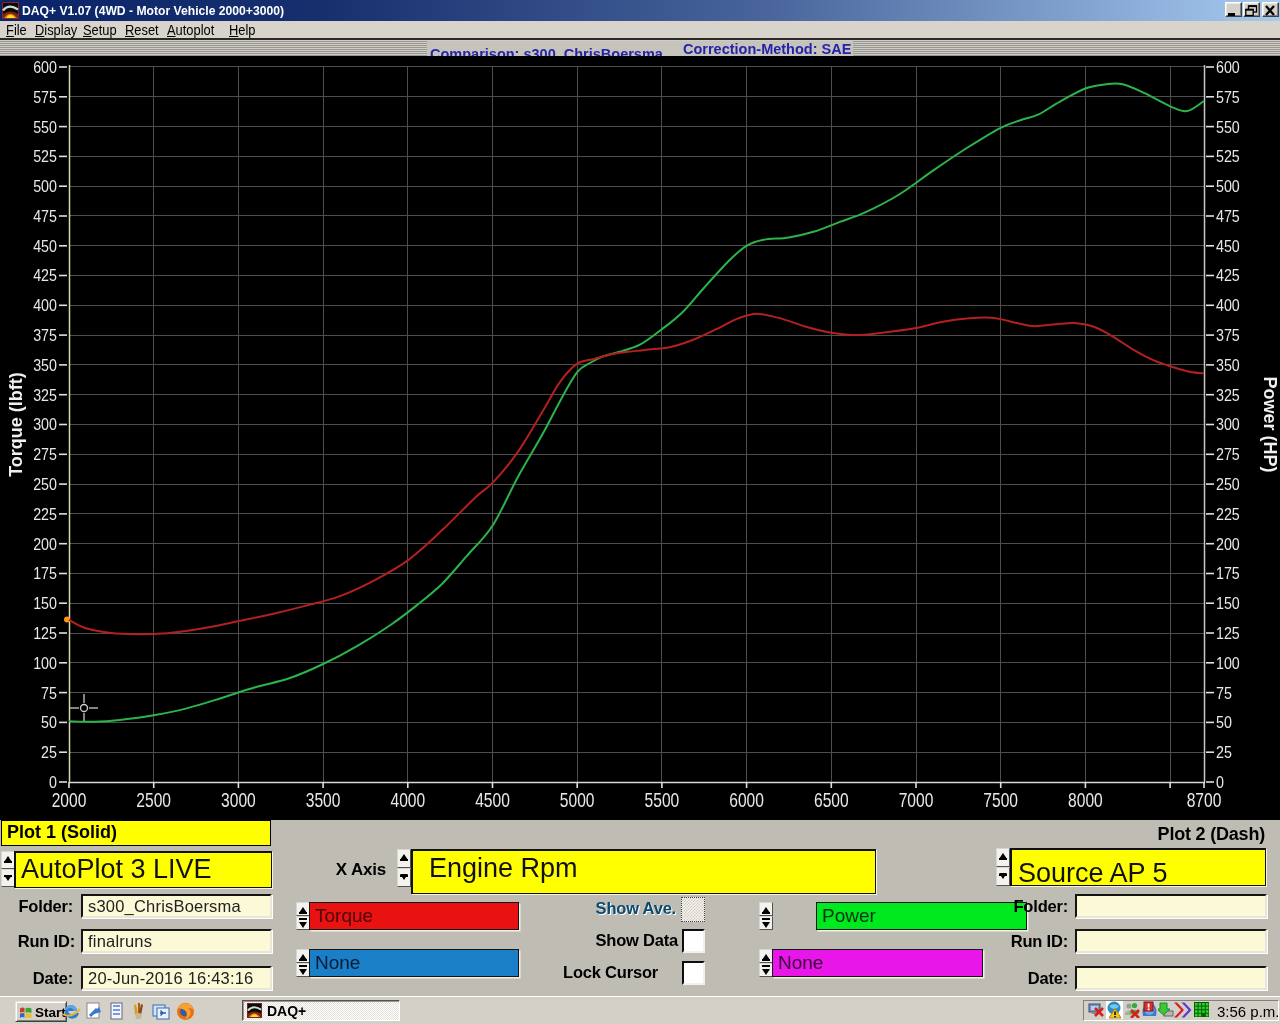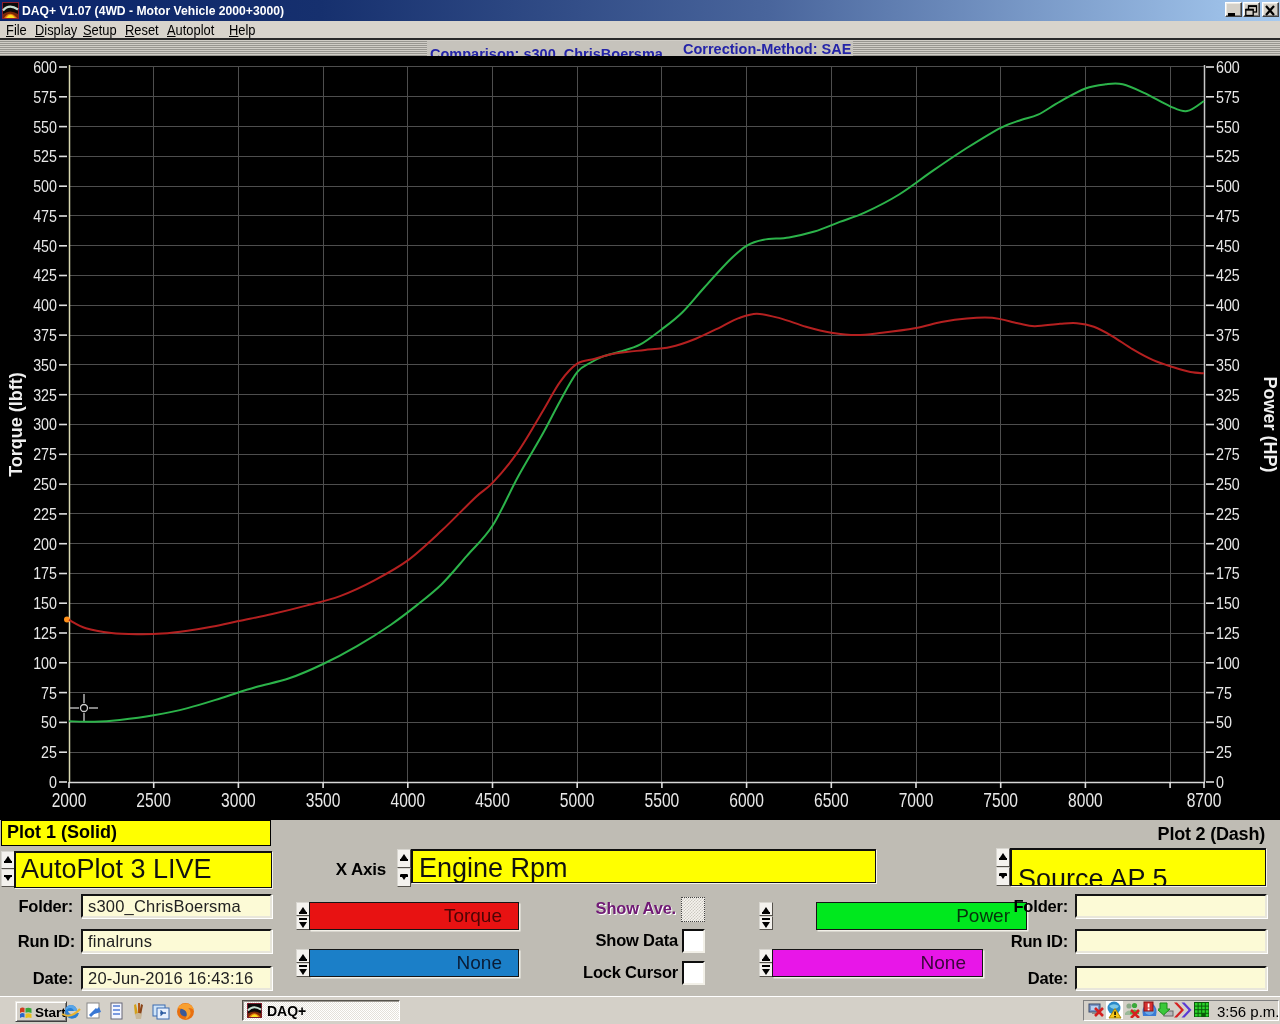--- a/index.html
+++ b/index.html
@@ -37,21 +37,21 @@
 border:1px solid;border-color:#d8d6d0 #55524c #55524c #d8d6d0;}
 .spbtn:after{content:"";position:absolute;left:2px;width:0;height:0;}
 .spbtn:before{content:"";position:absolute;left:2px;width:8px;height:2px;background:#000;}
 .spup:before{top:9px;}
 .spdn:before{bottom:9px;}
 .spup:after{top:4px;border-left:4px solid transparent;border-right:4px solid transparent;border-bottom:6px solid #000;}
 .spdn:after{top:5px;border-left:4px solid transparent;border-right:4px solid transparent;border-top:6px solid #000;}
 .cbox{position:absolute;width:23px;height:24px;background:#fff;
 border:2px solid;border-color:#0d0d0d #f2f0e8 #f2f0e8 #0d0d0d;}
 .cbar{position:absolute;height:28px;border:1px solid #151515;box-shadow:1.5px 1.5px 0 #f2f0e8;
-font-size:19px;padding:2px 16px 0 5px;white-space:nowrap;font-weight:normal;text-align:right;}
+font-size:19px;padding:2px 16px 0 5px;white-space:nowrap;font-weight:normal;}
 </style>
 </head>
 <body>
 <div id="titlebar">
  <svg id="titleicon" viewBox="0 0 17 17">
   <rect x="0" y="0" width="17" height="17" fill="#8a2030"></rect>
   <rect x="1" y="1" width="15" height="15" fill="#0a0a0a"></rect>
   <path d="M1 8.5 Q7 1.5 16 7.5" stroke="#c8ded2" stroke-width="2.2" fill="none"></path>
   <path d="M1 16 L1 12 Q8 7 16 12 L16 16 Z" fill="#7a2808"></path>
   <path d="M2 16 Q8 7.5 15 16 Z" fill="#e87810"></path>
@@ -285,43 +285,43 @@
 <div class="field" style="left:81px;top:74px;width:191px;">s300_ChrisBoersma</div>
 <div class="blab" style="left:0px;top:112px;width:75px;">Run ID:</div>
 <div class="field" style="left:81px;top:109px;width:191px;">finalruns</div>
 <div class="blab" style="left:0px;top:149px;width:73px;">Date:</div>
 <div class="field" style="left:81px;top:146px;width:191px;">20-Jun-2016 16:43:16</div>
 <div class="blab" style="left:300px;top:40px;width:86px;font-size:17px;">X Axis</div>
 <div class="spin" style="left:397px;top:29px;">
  <div class="spbtn spup" style="height:19px;"></div>
  <div class="spbtn spdn" style="height:19px;"></div>
 </div>
-<div class="ybox" style="left:411px;top:29px;width:465px;height:34px;font-size:27px;padding:2px 0 0 6px;">Engine Rpm</div>
+<div class="ybox" style="left:411px;top:29px;width:465px;height:45px;font-size:27px;padding:2px 0 0 16px;">Engine Rpm</div>
 <div class="spin" style="left:296px;top:82px;width:13px;">
  <div class="spbtn spup" style="height:14px;"></div>
  <div class="spbtn spdn" style="height:14px;"></div>
 </div>
 <div class="cbar" style="left:309px;top:82px;width:210px;background:#e81212;color:#4d0505;">Torque</div>
 <div class="spin" style="left:296px;top:129px;width:13px;">
  <div class="spbtn spup" style="height:14px;"></div>
  <div class="spbtn spdn" style="height:14px;"></div>
 </div>
 <div class="cbar" style="left:309px;top:129px;width:210px;background:#1b7fc8;color:#0a1c35;">None</div>
-<div class="blab" style="left:540px;top:79px;width:136px;color:#701a75;text-shadow:1px 1px 0 #fff;">Show Ave.</div>
+<div class="blab" style="left:540px;top:79px;width:136px;color:#0c4a6e;text-shadow:1px 1px 0 #fff;">Show Ave.</div>
 <div style="position:absolute;left:681px;top:77px;width:24px;height:25px;border:1px dotted #444;background:#f6f4ee;background-image:linear-gradient(45deg,#ccc9c1 25%,transparent 25%,transparent 75%,#ccc9c1 75%),linear-gradient(45deg,#ccc9c1 25%,transparent 25%,transparent 75%,#ccc9c1 75%);background-size:3px 3px;background-position:0 0,1.5px 1.5px;"></div>
 <div class="blab" style="left:540px;top:111px;width:138px;">Show Data</div>
 <div class="cbox" style="left:682px;top:109px;"></div>
-<div class="blab" style="left:540px;top:143px;width:138px;">Lock Cursor</div>
+<div class="blab" style="left:520px;top:143px;width:138px;">Lock Cursor</div>
 <div class="cbox" style="left:682px;top:141px;"></div>
 <div class="blab" style="left:1100px;top:4px;width:165px;font-size:18px;">Plot 2 (Dash)</div>
 <div class="spin" style="left:996px;top:28px;">
  <div class="spbtn spup" style="height:19px;"></div>
  <div class="spbtn spdn" style="height:19px;"></div>
 </div>
-<div class="ybox" style="left:1010px;top:28px;width:256px;height:38px;font-size:27px;padding:14px 0 0 6px;">Source AP 5</div>
+<div class="ybox" style="left:1010px;top:28px;width:256px;height:38px;font-size:27px;padding:8px 0 0 6px;">Source AP 5</div>
 <div class="spin" style="left:759px;top:82px;width:13px;">
  <div class="spbtn spup" style="height:14px;"></div>
  <div class="spbtn spdn" style="height:14px;"></div>
 </div>
 <div class="cbar" style="left:816px;top:82px;width:211px;background:#00e81e;color:#06330c;">Power</div>
 <div class="spin" style="left:759px;top:129px;width:13px;">
  <div class="spbtn spup" style="height:14px;"></div>
  <div class="spbtn spdn" style="height:14px;"></div>
 </div>
 <div class="cbar" style="left:772px;top:129px;width:211px;background:#e816e8;color:#3a063a;">None</div>

